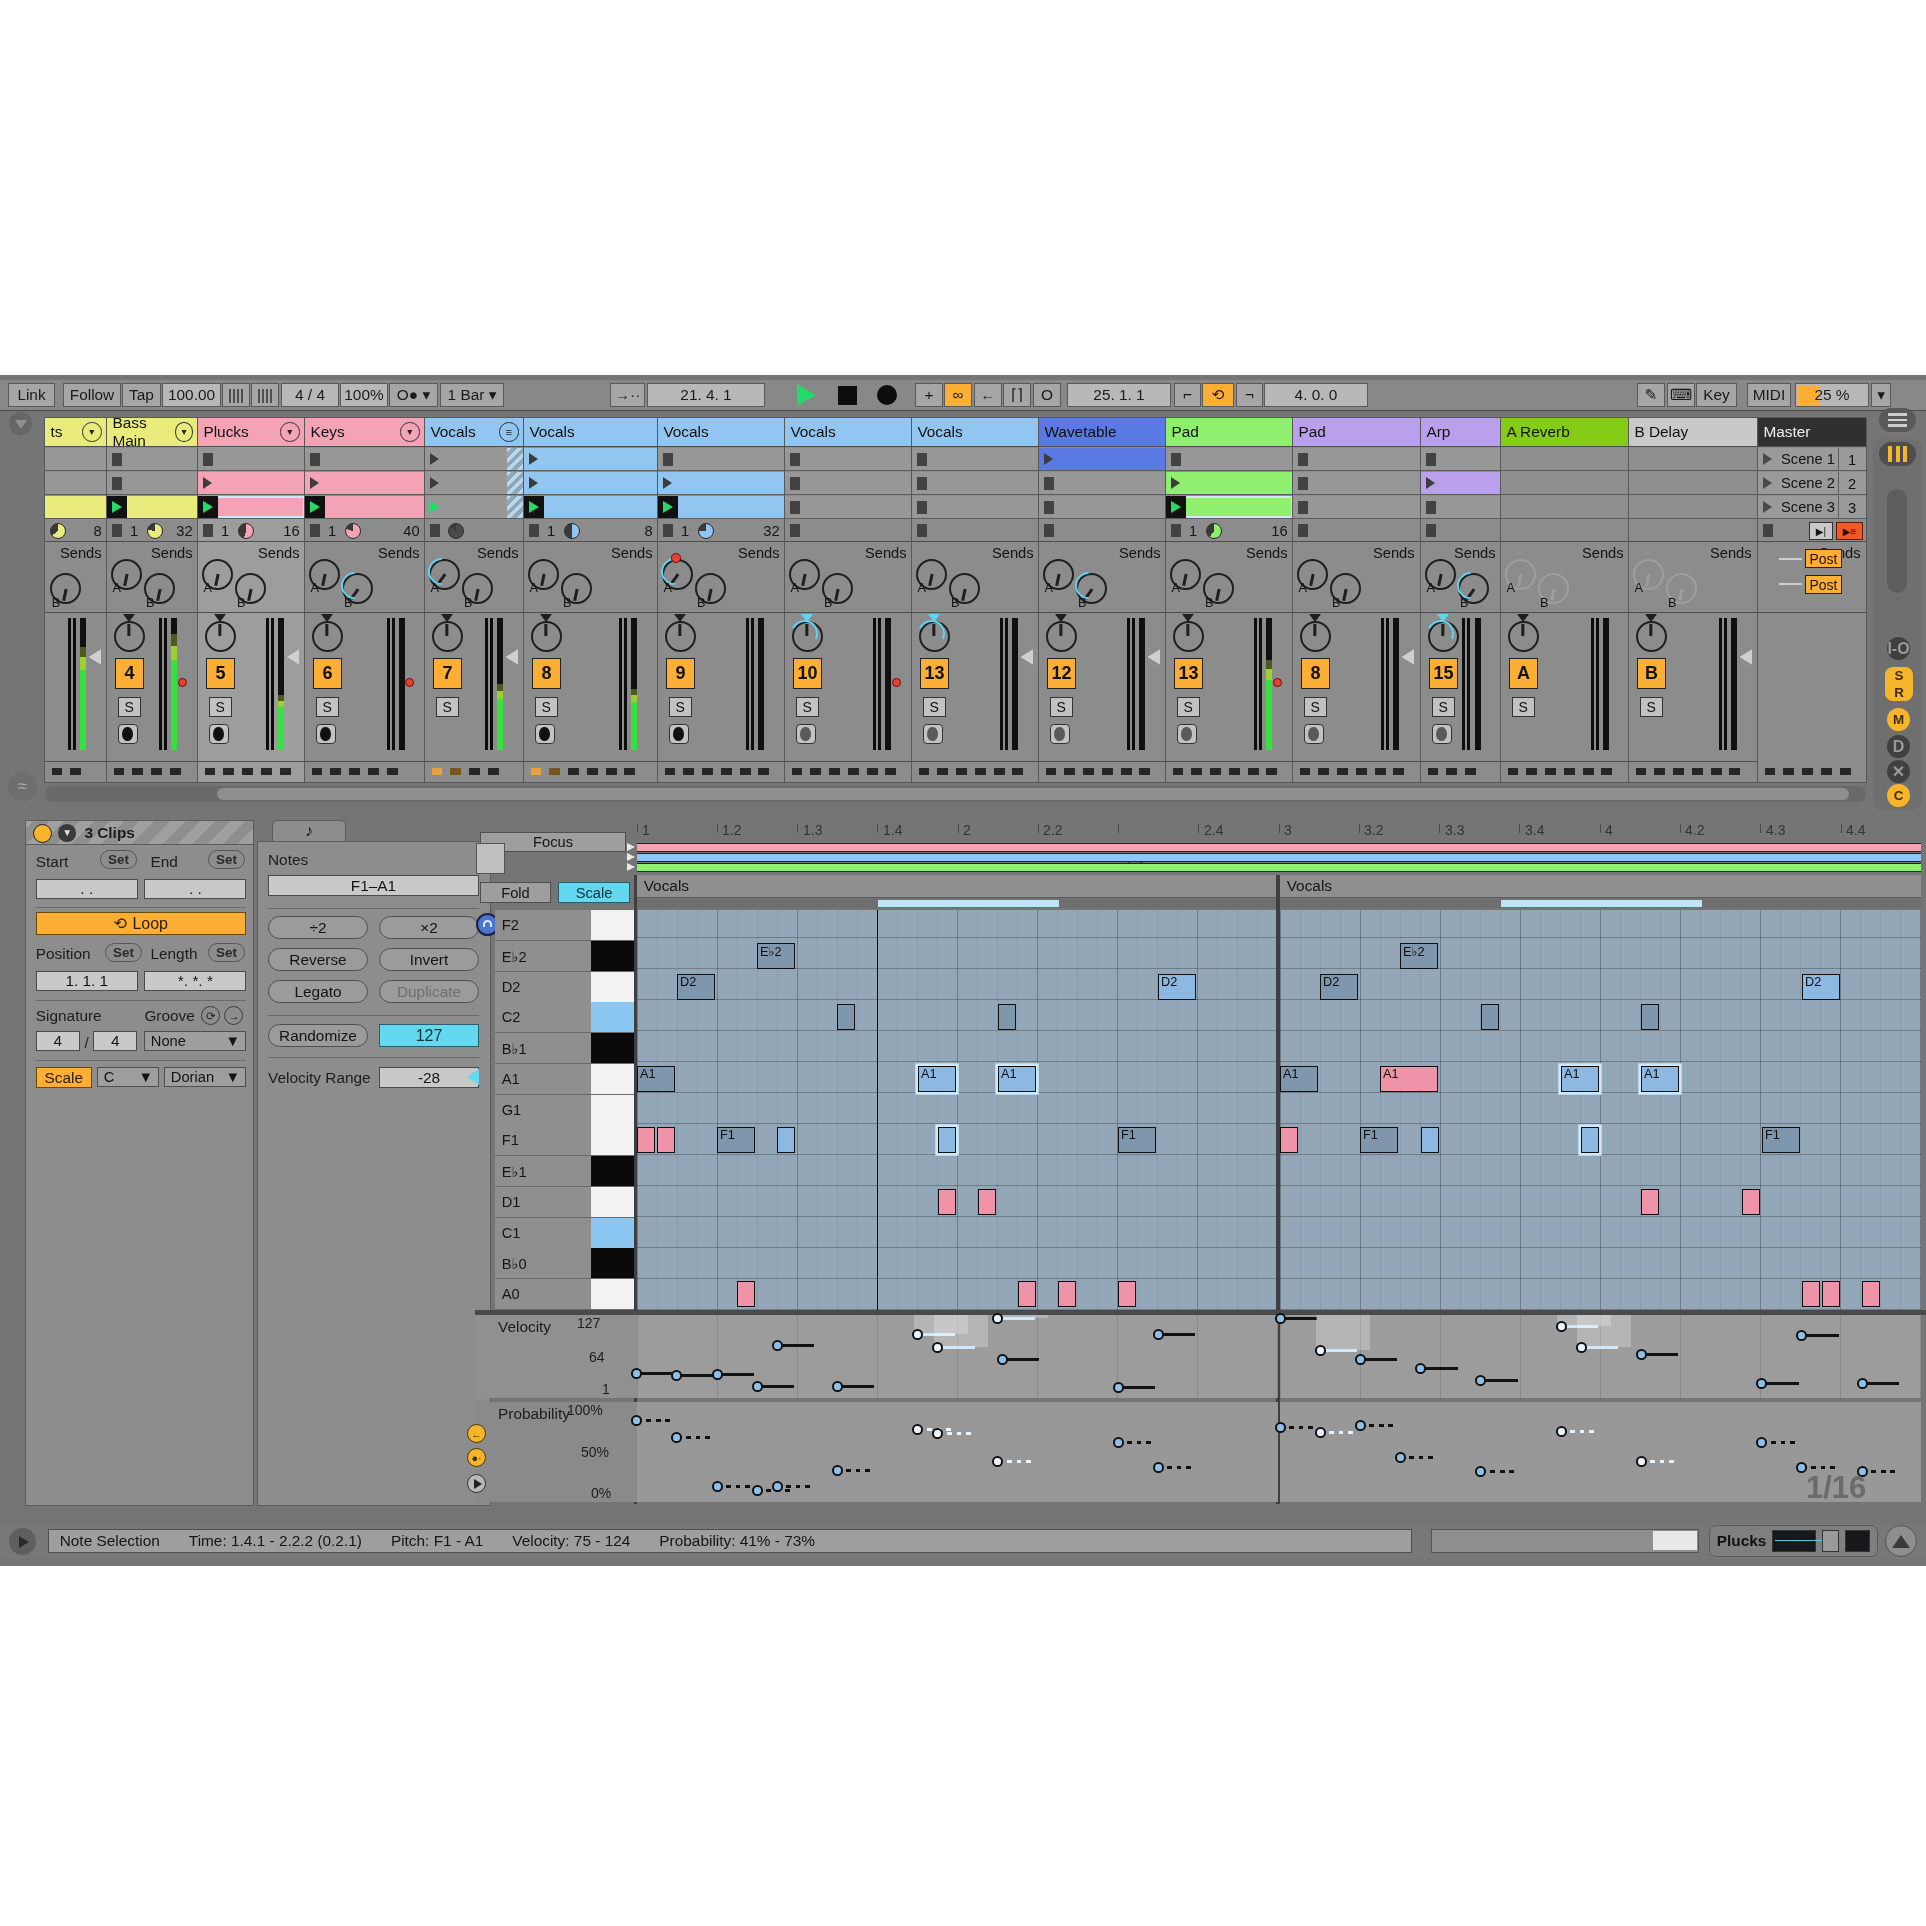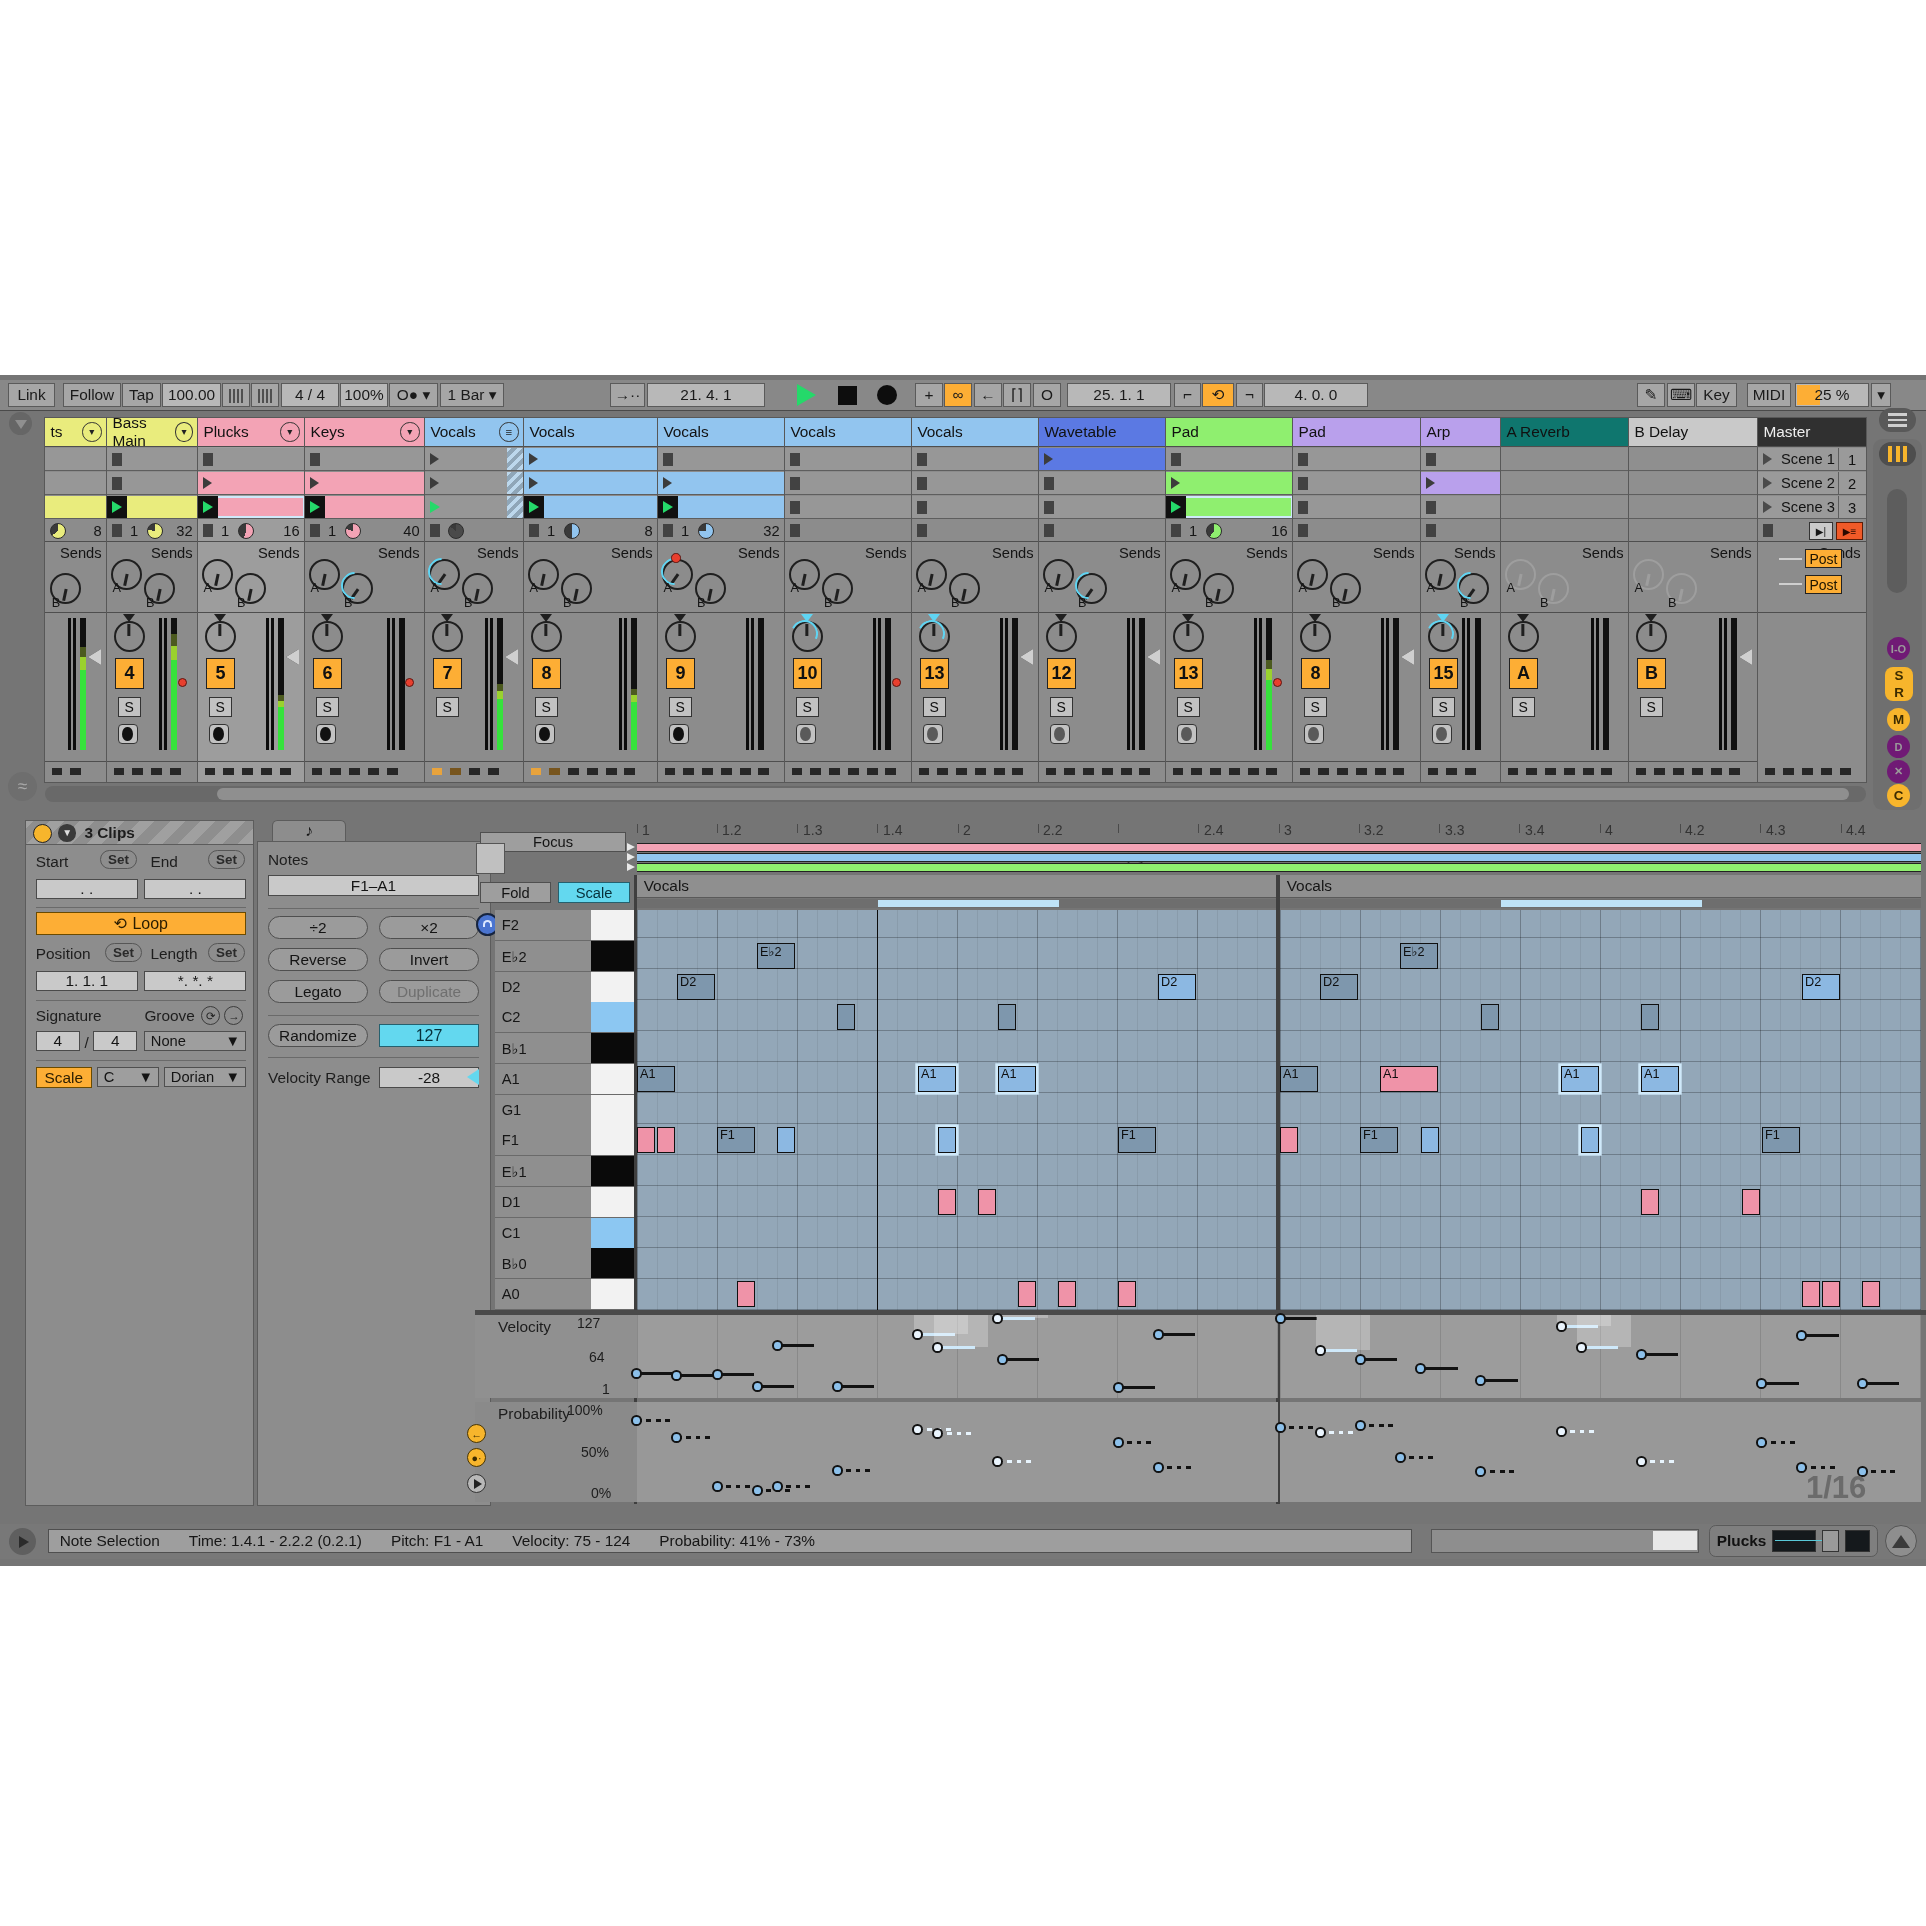--- a/index.html
+++ b/index.html
@@ -58,21 +58,21 @@
   .note{position:absolute;border:1.3px solid #101010;box-sizing:border-box;font-size:12.7px;color:#0e0e0e;overflow:hidden;padding-left:2px;}
   .note.sel{box-shadow:0 0 0 2.7px #cfe9fa;}
   .vmark{position:absolute;width:10.7px;height:10.7px;border-radius:50%;background:#8cc0ea;border:2px solid #121212;}
   .vstem{position:absolute;height:2.7px;background:#121212;}
   .pstem{position:absolute;height:2.7px;background:repeating-linear-gradient(90deg,#121212 0 4.7px,transparent 4.7px 9.4px);}
   .lanebg{position:absolute;background:#9c9c9c;background-image:repeating-linear-gradient(90deg,rgba(0,0,0,0.12) 0 0.7px,transparent 0.7px 80px);}
   .circbtn{position:absolute;border-radius:50%;display:flex;align-items:center;justify-content:center;}
   .scenerow{position:absolute;width:100%;height:23px;border-bottom:1.3px solid #5e5e5e;background:#9a9a9a;color:#121212;font-size:14.7px;}
   .rsicon{position:absolute;left:1879px;width:37px;height:24px;border-radius:12px;background:#595959;display:flex;align-items:center;justify-content:center;}
   .ybtn{position:absolute;left:1885px;width:28px;border-radius:8px;background:#f7b52c;color:#3c2c00;font-weight:bold;font-size:13.4px;display:flex;align-items:center;justify-content:center;}
-  .dbtn{position:absolute;left:1887px;width:23px;height:23px;border-radius:50%;background:#701a75;color:#9a9a9a;font-weight:bold;font-size:11px;display:flex;align-items:center;justify-content:center;}
+  .dbtn{position:absolute;left:1887px;width:23px;height:23px;border-radius:50%;background:#404040;color:#9a9a9a;font-weight:bold;font-size:16px;display:flex;align-items:center;justify-content:center;}
 </style>
 </head>
 <body>
 
 <div id="stage">
   <div id="app">
 
     <div class="abs panel" style="left:25.4px;top:445px;width:229px;height:686px;">
       <div class="abs" style="left:0;top:0;width:100%;height:24px;background:repeating-linear-gradient(-45deg,#a0a0a0 0 10.7px,#8e8e8e 10.7px 21.4px);border-bottom:1.3px solid #5c5c5c;">
         <div class="abs" style="left:6.7px;top:2.7px;width:19px;height:19px;border-radius:50%;background:#f7b52c;border:1.3px solid #222;"></div>
@@ -890,21 +890,21 @@
               <div style="position: relative; width: 10.7px; height: 14.7px; border-radius: 50%; background: rgb(90, 90, 90); box-sizing: border-box;"></div>
             </div>
           </div>
           <div class="dashrow" style="position: absolute; box-sizing: border-box;">
             <div class="dash" style="left: 6.7px; background: rgb(38, 38, 38); position: absolute; box-sizing: border-box;"></div>
             <div class="dash" style="left: 25.4px; background: rgb(38, 38, 38); position: absolute; box-sizing: border-box;"></div>
             <div class="dash" style="left: 44px; background: rgb(38, 38, 38); position: absolute; box-sizing: border-box;"></div>
           </div>
         </div>
         <div class="col" style="left: 1501px; width: 128px; position: absolute; box-sizing: border-box;">
-          <div class="thead" style="background: #0f766e; position: absolute; box-sizing: border-box;">
+          <div class="thead" style="background: #84cc16; position: absolute; box-sizing: border-box;">
             <span>A Reverb</span>
           </div>
           <div class="slot" style="top: 30px; position: absolute; box-sizing: border-box; background: rgb(143, 143, 143);"></div>
           <div class="slot" style="top: 54px; position: absolute; box-sizing: border-box; background: rgb(143, 143, 143);"></div>
           <div class="slot" style="top: 78px; position: absolute; box-sizing: border-box; background: rgb(143, 143, 143);"></div>
           <div class="quantcell" style="position: absolute; box-sizing: border-box;"></div>
           <div class="sendcell" style="position: absolute; box-sizing: border-box;">
             <div style="right: 5.4px; top: 1.3px; position: absolute; box-sizing: border-box;">Sends</div>
             <div class="knob dim" style="left: 4px; top: 14.7px; width: 31px; height: 31px; position: absolute; box-sizing: border-box;">
               <div class="kptr dim" style="position: absolute; box-sizing: border-box; transform: translateX(-50%) rotate(12deg);"></div>

